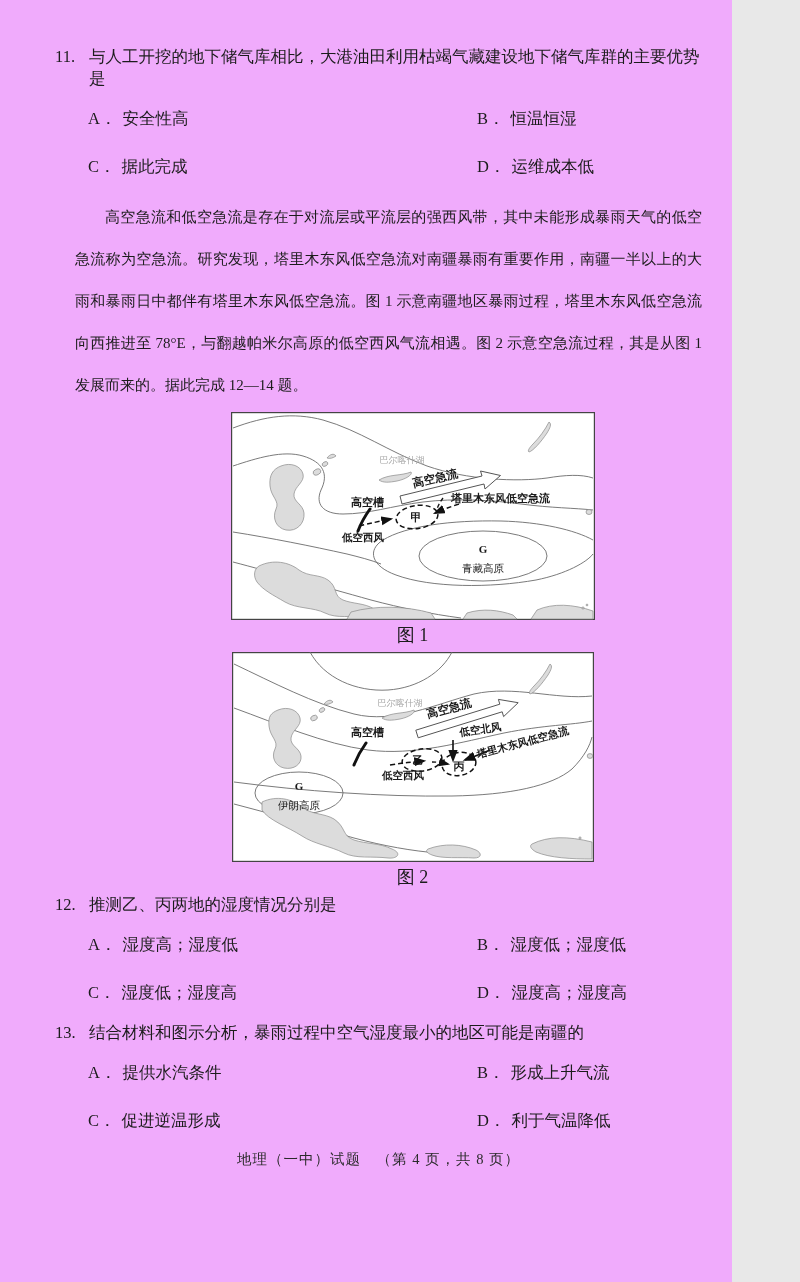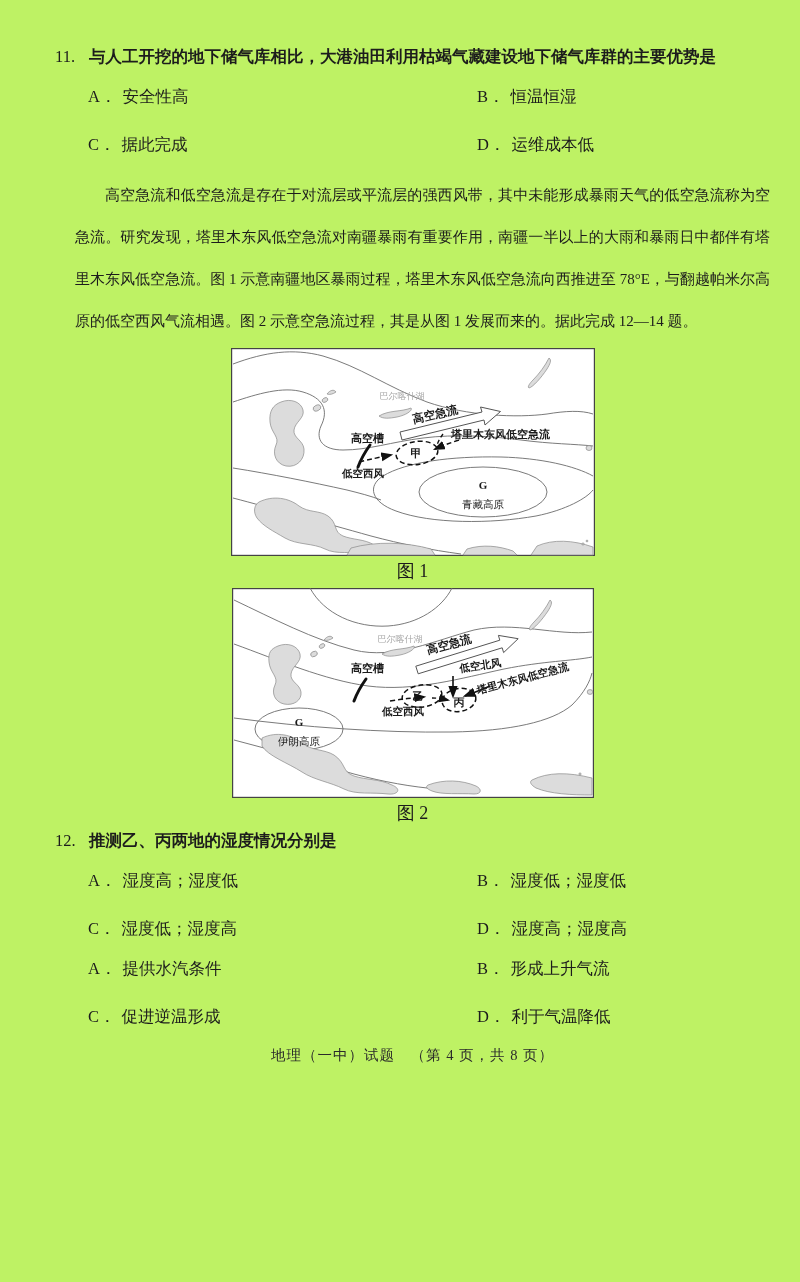--- a/index.html
+++ b/index.html
@@ -1,25 +1,25 @@
 <!DOCTYPE html>
 <html><head>
 <meta charset="utf-8">
 <style>
   html,body{margin:0;padding:0;background:#e8e8e8;}
   body{width:800px;height:1282px;overflow:hidden;}
   .sheet{
-    width:800px;height:1282px;background:#bef264;box-sizing:border-box;
+    width:732px;height:1282px;background:#f0abfc;box-sizing:border-box;
     padding:46px 30px 0 55px;
     font-family:"Liberation Serif","DejaVu Serif",serif;
     color:#1c1c1c;
   }
   .stem{display:flex;font-size:16.5px;line-height:22px;margin-bottom:18px;}
   .qnum{flex:none;width:34px;}
-  .qtext{flex:1;font-weight:bold;}
+  .qtext{flex:1;}
   .options{
     margin:0 0 18px 33px;
     display:grid;grid-template-columns:389px 1fr;
     row-gap:26px;font-size:16.5px;line-height:22px;
   }
   .opt .olabel{margin-right:6px;}
   .passage{
     font-size:15px;line-height:42px;text-indent:2em;
     text-align:justify;text-justify:inter-ideograph;
     margin:0 0 6px 20px;
@@ -173,20 +173,24 @@
     </div>
     <div class="options">
       <div class="opt"><span class="olabel">A．</span><span>湿度高；湿度低</span></div>
       <div class="opt"><span class="olabel">B．</span><span>湿度低；湿度低</span></div>
       <div class="opt"><span class="olabel">C．</span><span>湿度低；湿度高</span></div>
       <div class="opt"><span class="olabel">D．</span><span>湿度高；湿度高</span></div>
     </div>
   </section>
 
   <section>
+    <div class="stem">
+      <span class="qnum">13.</span>
+      <span class="qtext">结合材料和图示分析，暴雨过程中空气湿度最小的地区可能是南疆的</span>
+    </div>
   </section>
 
   <section>
     <div class="options">
       <div class="opt"><span class="olabel">A．</span><span>提供水汽条件</span></div>
       <div class="opt"><span class="olabel">B．</span><span>形成上升气流</span></div>
       <div class="opt"><span class="olabel">C．</span><span>促进逆温形成</span></div>
       <div class="opt"><span class="olabel">D．</span><span>利于气温降低</span></div>
     </div>
   </section>

